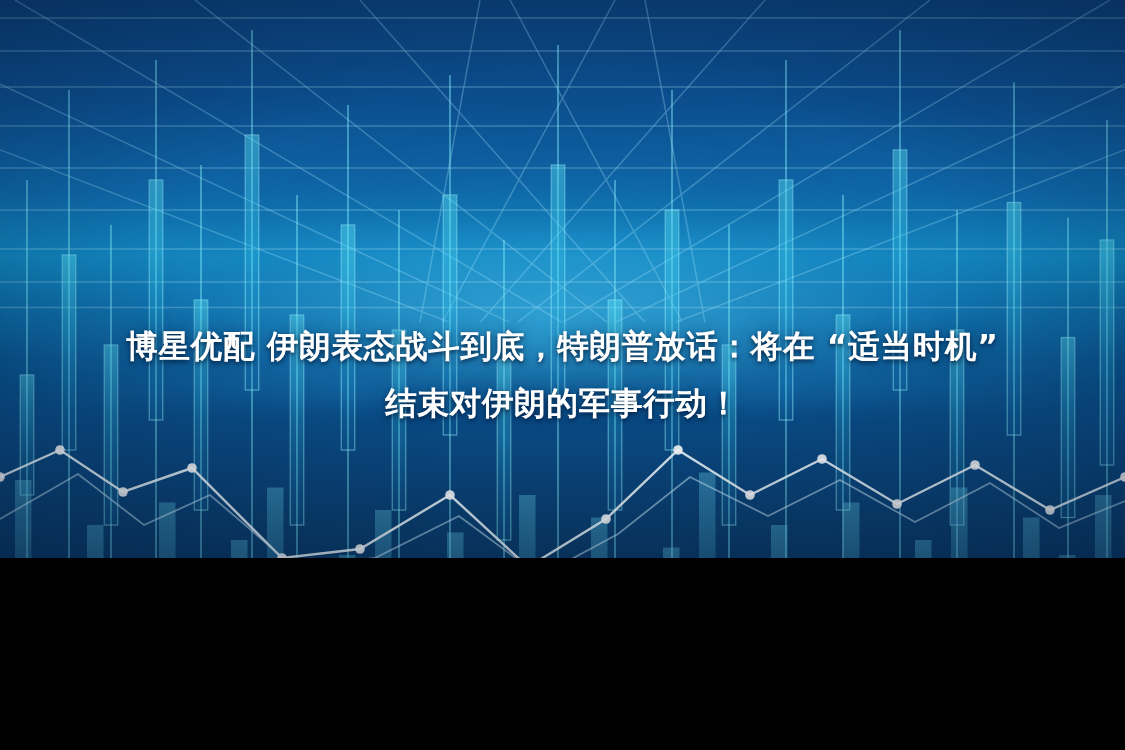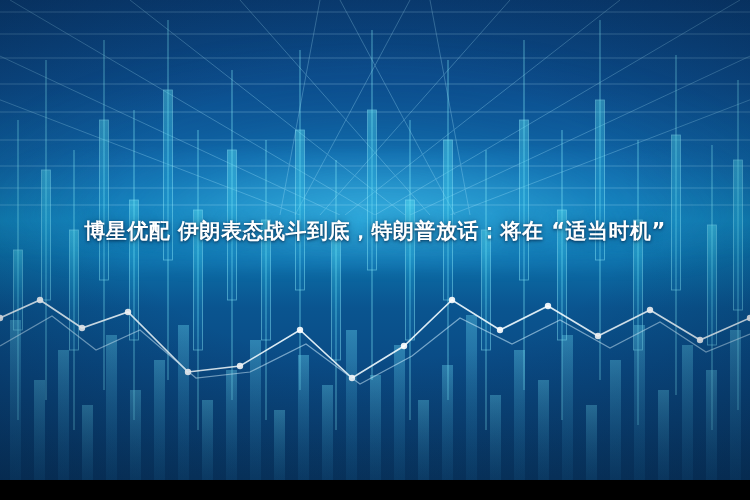--- a/index.html
+++ b/index.html
@@ -6,21 +6,21 @@
     margin: 0;
     padding: 0;
     background: #000;
   }
   body {
     font-family: "Liberation Sans", sans-serif;
   }
   .stage {
     position: relative;
     width: 750px;
-    height: 480px;
+    height: 372px;
     overflow: hidden;
     background: linear-gradient(180deg,
         #0a3f78 0%,
         #0c4e8e 18%,
         #0f67a8 34%,
         #1188bf 46%,
         #0c6fa8 54%,
         #0a5590 64%,
         #0a4b85 76%,
         #0a4378 88%,
@@ -250,15 +250,16 @@
         <circle cx="700" cy="340" r="3.2" fill="#ffffff" opacity="0.9"></circle>
         <circle cx="750" cy="318" r="3.2" fill="#ffffff" opacity="0.9"></circle>
         <polyline points="0,346 52,316 96,350 140,330 196,378 250,372 306,344 360,384 412,356 460,318 512,344 560,320 610,348 660,322 706,352 750,334" stroke="#cfeeff" stroke-width="1.2" opacity="0.55" fill="none"></polyline>
       </g>
   </svg>
 
   <div class="layer vignette"></div>
 
   <div class="headline">
     <span class="line line1">博星优配 伊朗表态战斗到底，特朗普放话：将在 “适当时机”</span>
+    <span class="line line2">结束对伊朗的军事行动！</span>
   </div>
 
 </div>
 
 </body></html>

